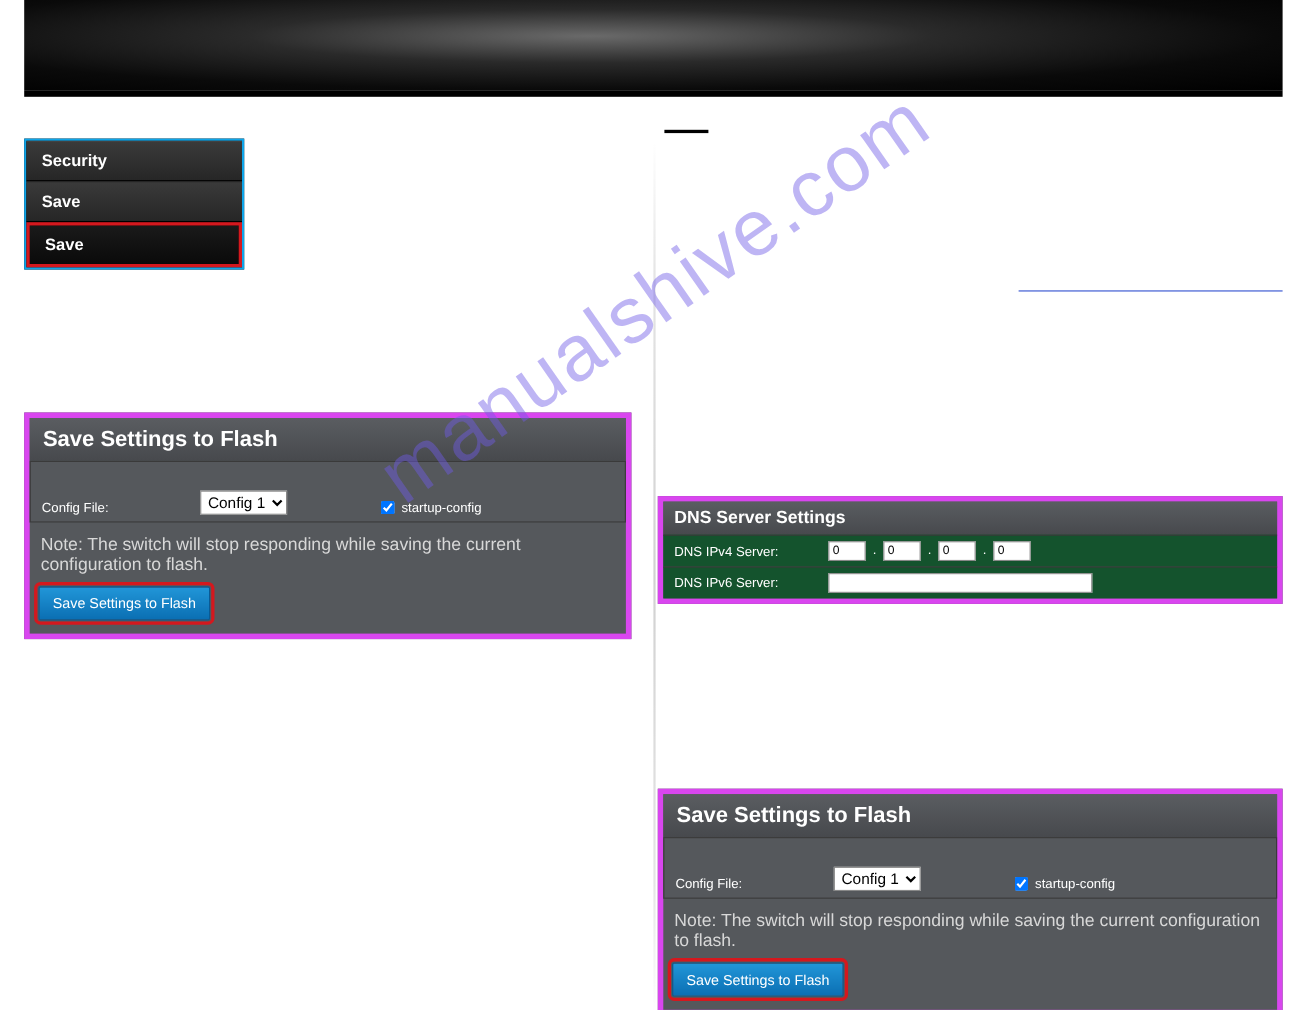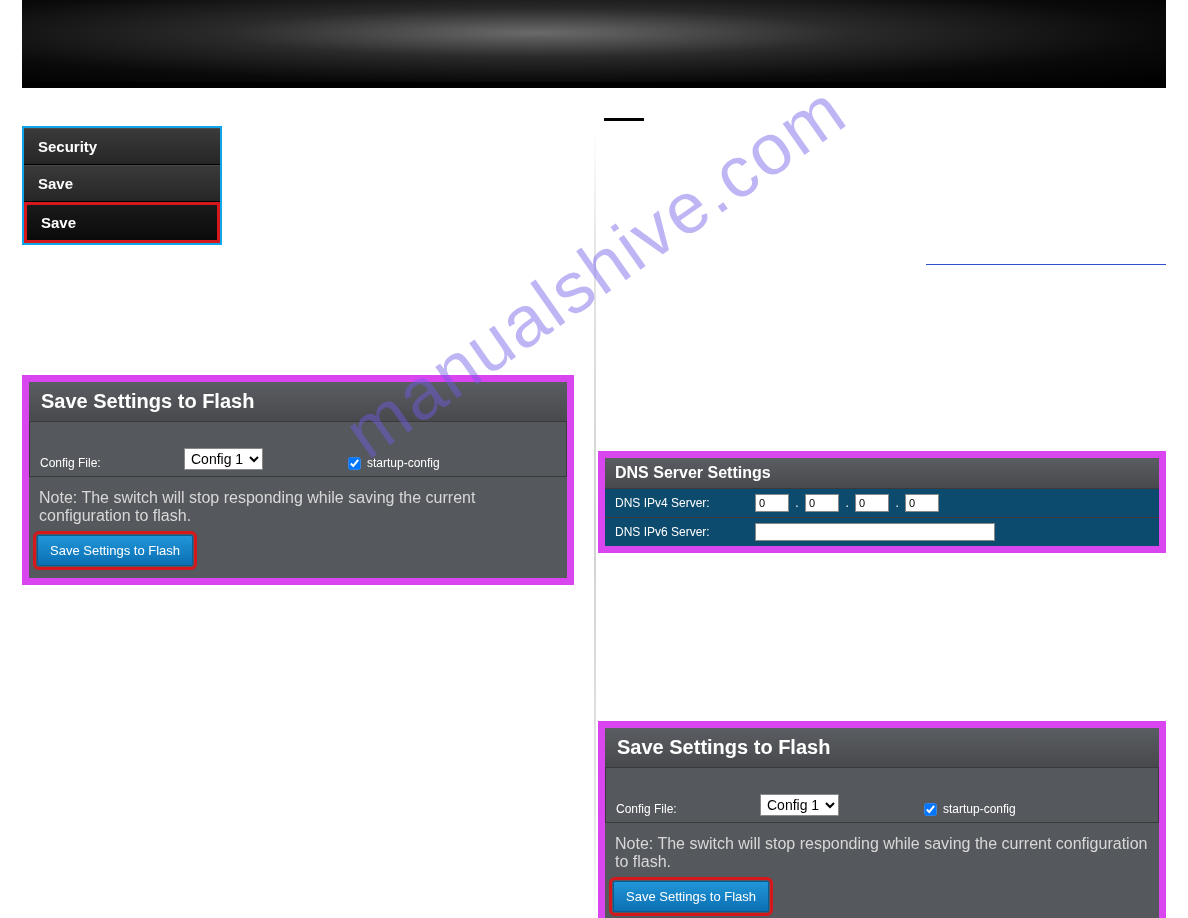--- a/index.html
+++ b/index.html
@@ -61,21 +61,21 @@
     border-bottom: 1px solid #000;
     border-top: 1px solid #4a4a4a;
   }
   .menu-item.highlighted {
     border: 3px solid #d4181e;
     background: linear-gradient(to bottom, #1a1a1a, #0a0a0a);
   }
   .panel {
     background: #55585c;
     color: #eee;
-    border: 7px solid #d946ef;
+    border: 5px solid #d946ef;
     margin-top: 20px;
   }
   .panel-header {
     background: linear-gradient(to bottom, #5a5d61, #47494d);
     color: #fff;
     font-size: 20px;
     font-weight: bold;
     padding: 8px 12px;
   }
   .panel-row {
@@ -119,21 +119,21 @@
     border: 1px solid #888;
   }
   input[type="checkbox"].cfg {
     transform: scale(0.95);
   }
   .dns-panel .panel-header { font-size: 16px; padding: 6px 10px; }
   .dns-row {
     display: flex;
     align-items: center;
     border-top: 1px solid #3a3a3a;
-    background: #0c4a6e;
+    background: #14532d;
     padding: 5px 10px;
     font-size: 12px;
     color: #fff;
   }
   .dns-row .dlabel { width: 140px; }
   .ipbox {
     width: 34px;
     font-size: 11px;
     padding: 2px 3px;
     border: 1px solid #888;

